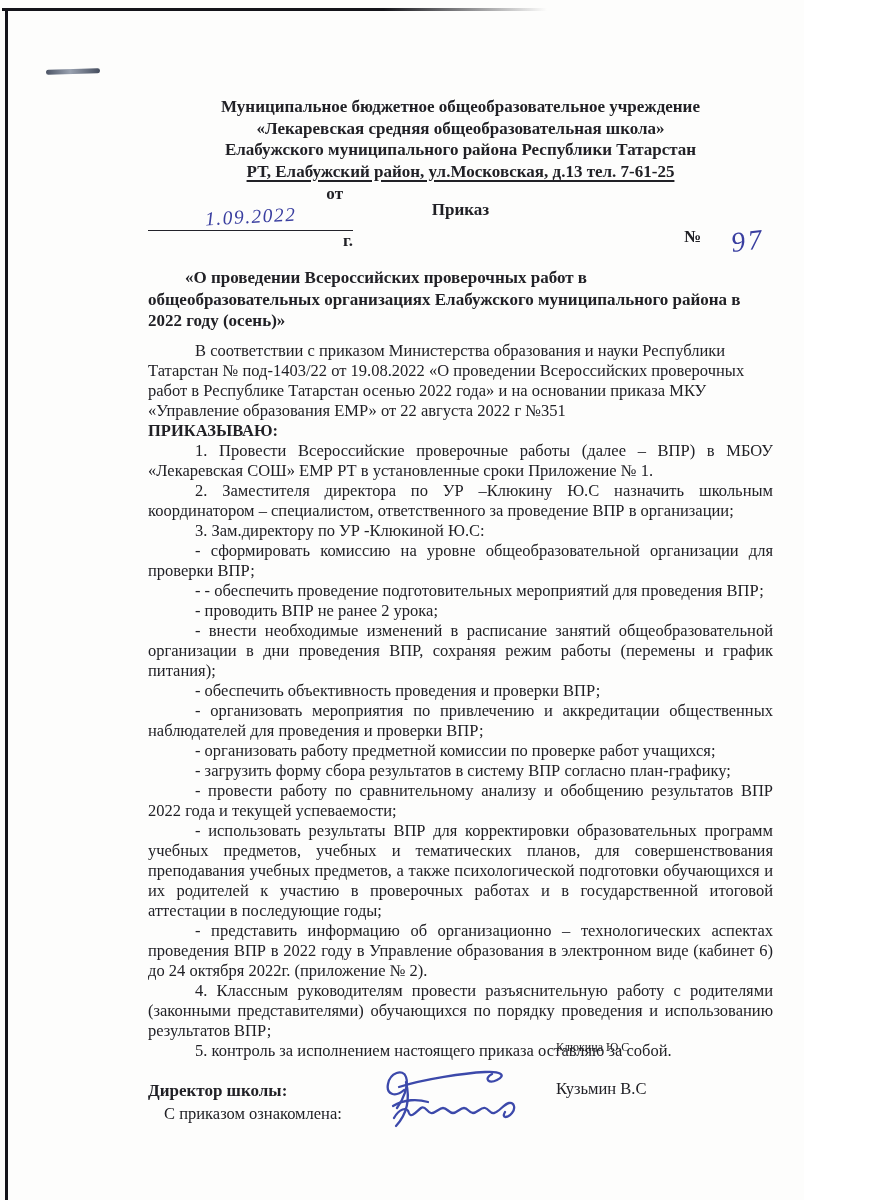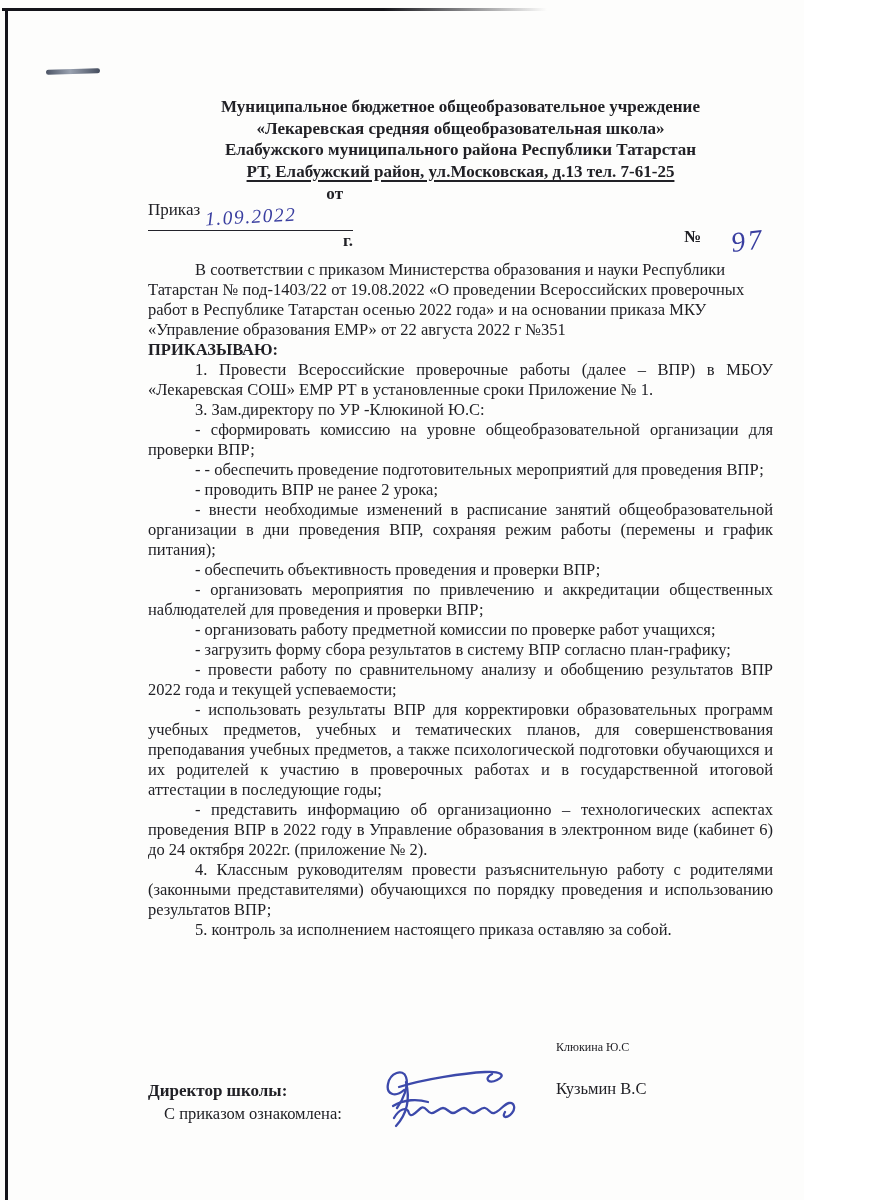--- a/index.html
+++ b/index.html
@@ -26,21 +26,21 @@
     background: linear-gradient(to right, #4d5566, #9aa2b0 45%, #454d5e);
     border-radius: 3px;
     transform: rotate(-2deg);
   }
   .content {
     position: absolute; left: 148px; top: 96px; width: 625px;
     font-size: 16.5px; line-height: 20px;
   }
   .hdr { text-align: center; font-weight: bold; font-size: 17px; line-height: 21.5px; }
   .underlined { text-decoration: underline; text-decoration-thickness: 1.5px; text-underline-offset: 3px; }
-  .order-label { text-align: left; font-weight: normal; font-size: 17px; margin-top: 17px; line-height: 21px; }
+  .order-label { text-align: center; font-weight: bold; font-size: 17px; margin-top: 17px; line-height: 21px; }
   .date-row {
     display: flex; justify-content: space-between; align-items: flex-end;
     margin-top: 3px; font-weight: bold; font-size: 17px; height: 28px;
   }
   .date-left { display: flex; align-items: flex-end; flex-direction: column; }
   .date-prefix { padding-right: 10px; }
   .date-suffix { padding-left: 8px; }
   .date-blank {
     display: inline-block; width: 205px; text-align: center;
     border-bottom: 1.6px solid #23232a; height: 26px;
@@ -89,25 +89,31 @@
         <span class="date-prefix">от</span>
         <span class="date-blank"><span class="handwriting date-hw">1.09.2022</span></span>
         <span class="date-suffix">г.</span>
       </div>
       <div class="num-group">
         <span class="num-label">№</span>
         <span class="handwriting num-hw">97</span>
       </div>
     </div>
 
+    <div class="doc-title">
+      <div class="first">«О проведении Всероссийских проверочных работ в</div>
+      <div>общеобразовательных организациях Елабужского муниципального района в</div>
+      <div>2022 году (осень)»</div>
+    </div>
 
     <div class="body-block">
       <div class="para left-align">В соответствии с приказом Министерства образования и науки Республики Татарстан № под-1403/22 от 19.08.2022 «О проведении Всероссийских проверочных работ в Республике Татарстан осенью 2022 года» и на основании приказа МКУ «Управление образования ЕМР» от 22 августа 2022 г №351</div>
       <div class="para label-bold">ПРИКАЗЫВАЮ:</div>
       <div class="para">1. Провести Всероссийские проверочные работы (далее – ВПР) в МБОУ «Лекаревская СОШ» ЕМР РТ в установленные сроки Приложение № 1.</div>
+      <div class="para">2. Заместителя директора по УР –Клюкину Ю.С назначить школьным координатором – специалистом, ответственного за проведение ВПР в организации;</div>
       <div class="para">3. Зам.директору по УР -Клюкиной Ю.С:</div>
       <div class="para">- сформировать комиссию на уровне общеобразовательной организации для проверки ВПР;</div>
       <div class="para">- - обеспечить проведение подготовительных мероприятий для проведения ВПР;</div>
       <div class="para">- проводить ВПР не ранее 2 урока;</div>
       <div class="para">- внести необходимые изменений в расписание занятий общеобразовательной организации в дни проведения ВПР, сохраняя режим работы (перемены и график питания);</div>
       <div class="para">- обеспечить объективность проведения и проверки ВПР;</div>
       <div class="para">- организовать мероприятия по привлечению и аккредитации общественных наблюдателей для проведения и проверки ВПР;</div>
       <div class="para">- организовать работу предметной комиссии по проверке работ учащихся;</div>
       <div class="para">- загрузить форму сбора результатов в систему ВПР согласно план-графику;</div>
       <div class="para">- провести работу по сравнительному анализу и обобщению результатов ВПР 2022 года и текущей успеваемости;</div>

